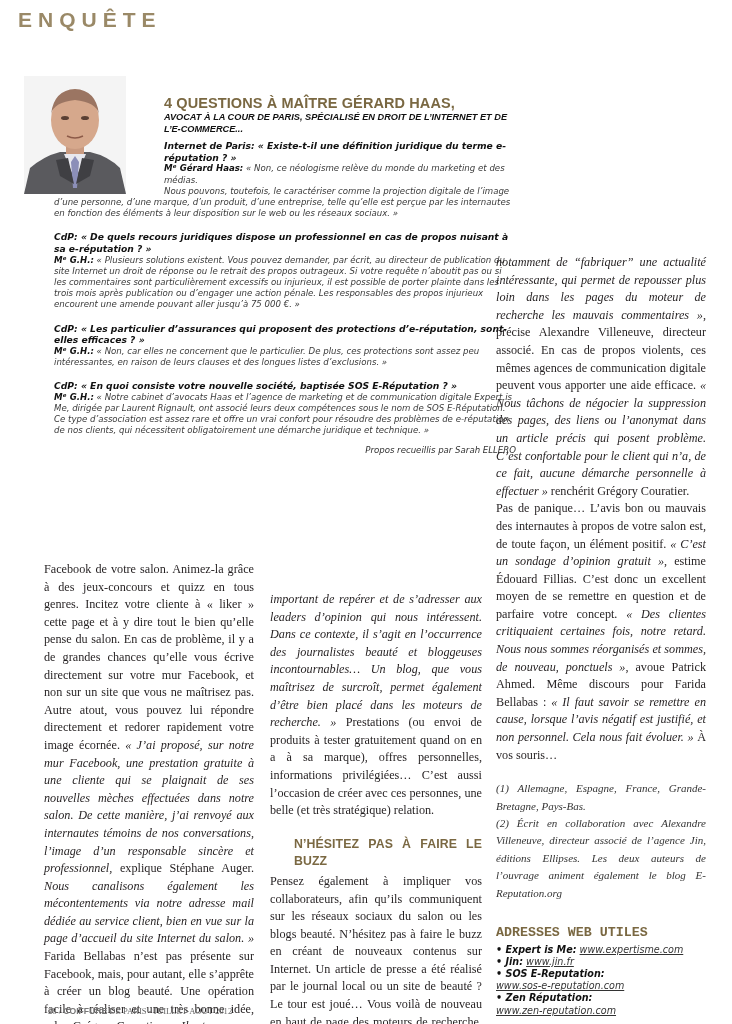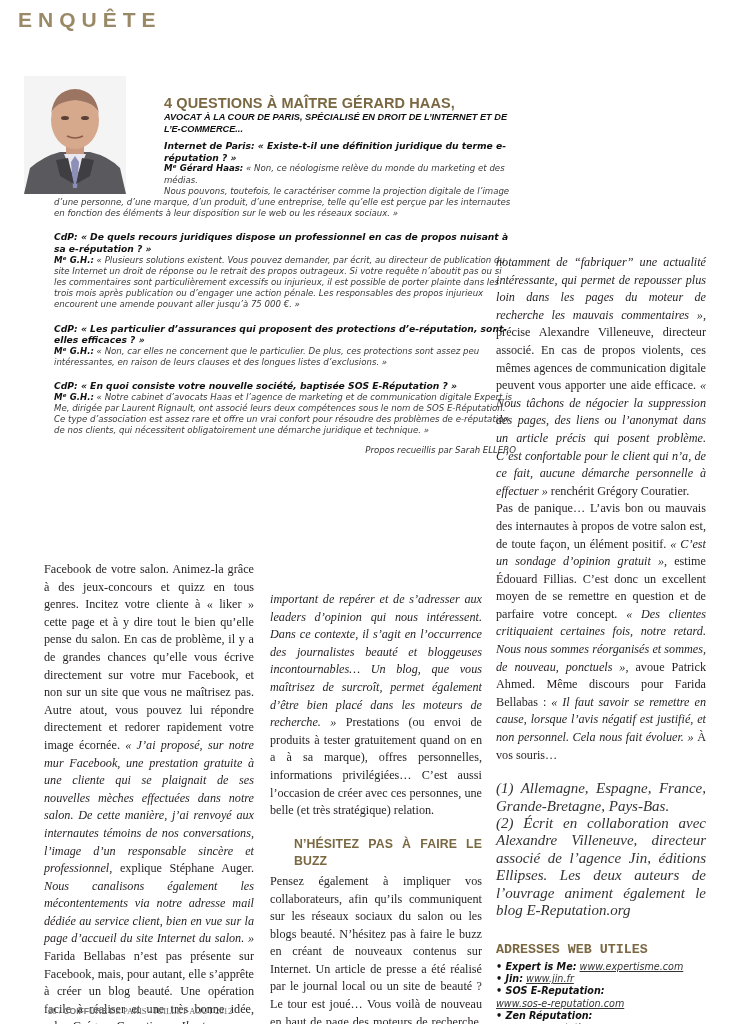--- a/index.html
+++ b/index.html
@@ -45,21 +45,21 @@
   .col1 { left: 44px; top: 561px; width: 210px; }
   .col2 { left: 270px; top: 591px; width: 212px; }
   .col3 { left: 496px; top: 254px; width: 210px; }
   .col i { font-style: italic; }
   .subhead {
     font-family: "Liberation Sans", sans-serif; font-weight: bold; font-size: 12.3px;
     color: #7a6842; margin: 16px 0 2px 0; letter-spacing: 0.1px; padding-left: 24px;
   }
   .signature { text-align: right; font-style: italic; margin-top: 14px; }
   .footnotes {
-    font-family: "Liberation Serif", serif; font-style: italic; font-size: 15px; line-height: 17.4px;
+    font-family: "Liberation Serif", serif; font-style: italic; font-size: 11px; line-height: 17.4px;
     color: #333; margin-top: 16px; text-align: justify;
   }
   .web-title {
     font-family: Liberation Mono, monospace; font-weight: bold; font-size: 13.3px;
     color: #7a6842; margin-top: 22px; margin-bottom: 2px;
   }
   .web-list { font-family: "DejaVu Sans", sans-serif; font-size: 9.6px; line-height: 12.2px; color: #111; }
   .web-list .name { font-weight: bold; font-style: italic; }
   .web-list a { color: #333; font-style: italic; text-decoration: underline; }
   .footer {

